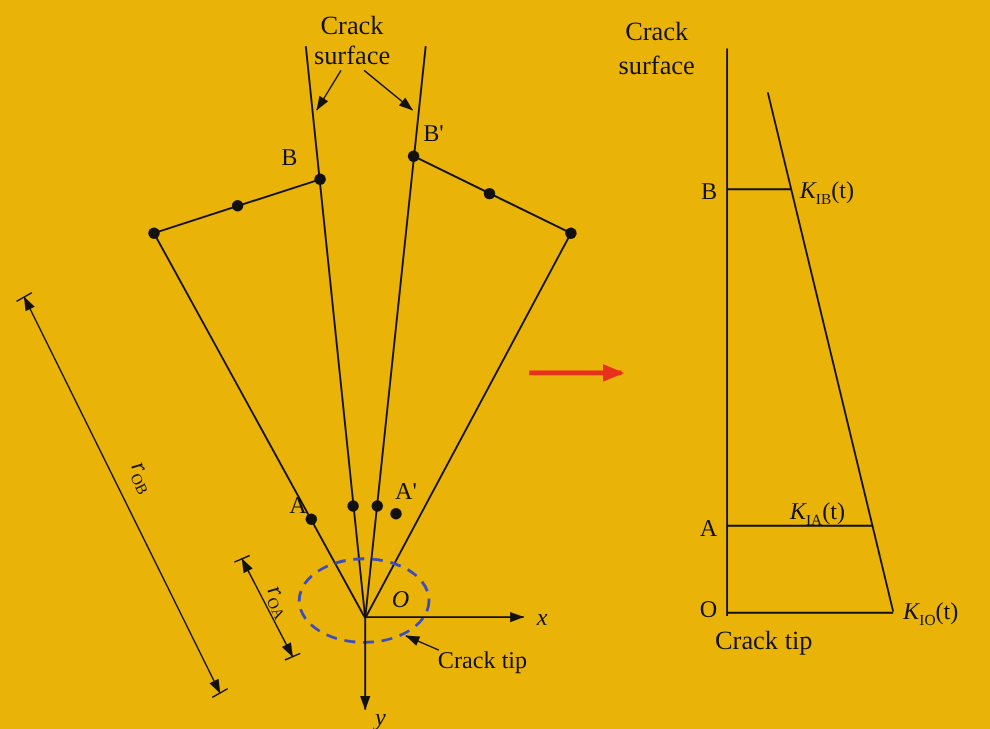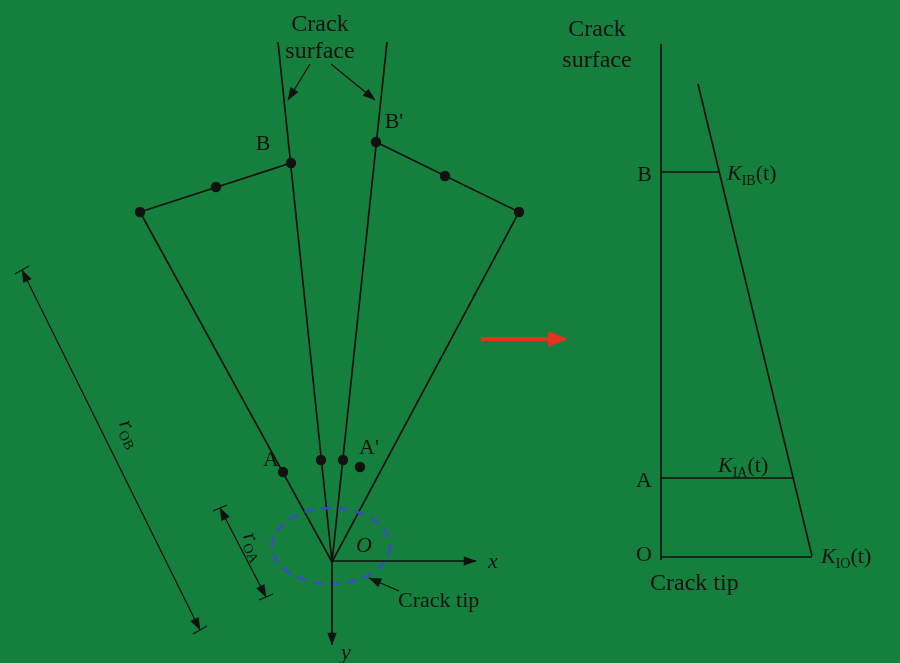--- a/index.html
+++ b/index.html
@@ -1,16 +1,16 @@
 <!DOCTYPE html>
 <html><head>
 <meta charset="utf-8">
 <style>
   html,body{margin:0;padding:0;background:#ffffff;}
-  .figure{width:900px;height:663px;background:#15803d;overflow:hidden;}
+  .figure{width:900px;height:663px;background:#eab308;overflow:hidden;}
   svg{display:block;}
   text{font-family:"Liberation Serif","DejaVu Serif",serif;fill:#111111;}
   .t{font-size:22px;}
   .big{font-size:24px;}
   .it{font-style:italic;}
   tspan.sub{font-size:14px;font-style:normal;}
   .ln{fill:none;}
   .sw{stroke-width:1.7;}
   .sw-thin{stroke-width:1.3;}
   .sw-ellipse{stroke-width:2.6;stroke-dasharray:10 7;}

